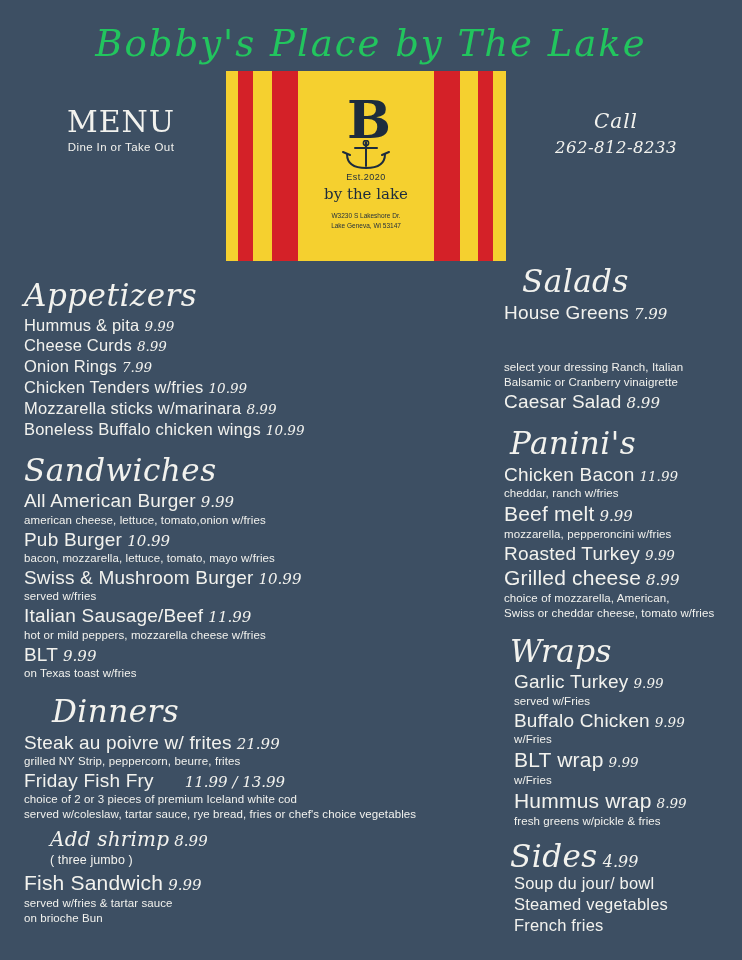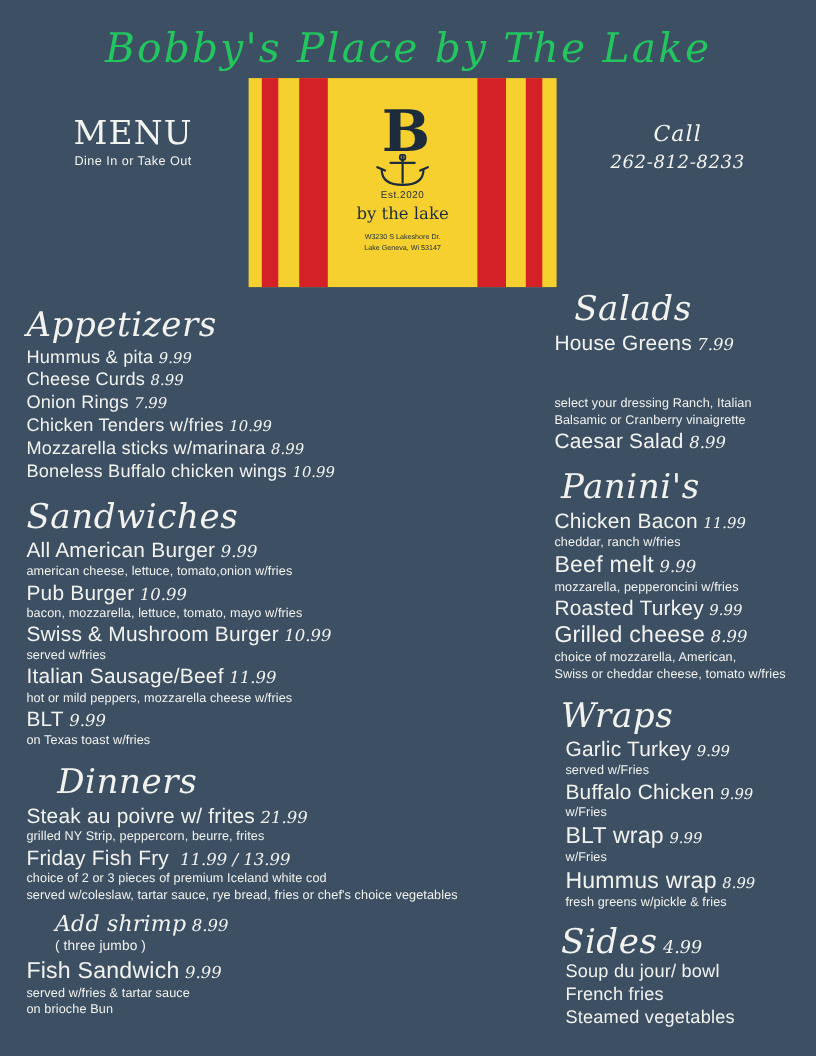--- a/index.html
+++ b/index.html
@@ -216,21 +216,21 @@
       </div>
     </div>
 
     <div class="sec-head" style="margin-left:28px;">Dinners</div>
     <div>
       <div class="item">
         <span class="iname lg">Steak au poivre w/ frites</span><span class="iprice lg">21.99</span>
         <div class="idesc">grilled NY Strip, peppercorn, beurre, frites</div>
       </div>
       <div class="item">
-        <span class="iname lg">Friday Fish Fry</span><span class="iprice lg" style="margin-left:10px;">11.99 / 13.99</span>
+        <span class="iname lg">Friday Fish Fry</span><span class="iprice lg" style="margin-left:31px;">11.99 / 13.99</span>
         <div class="idesc" style="white-space:pre-line;">choice of 2 or 3 pieces of premium Iceland white cod
 served w/coleslaw, tartar sauce, rye bread, fries or chef's  choice vegetables</div>
       </div>
       <div class="item addline" style="margin-left:26px;margin-top:6px;">
         <span class="iname script" style="font-size:20px;">Add shrimp</span><span class="iprice lg">8.99</span>
         <div class="idesc" style="font-size:12.5px;">( three jumbo )</div>
       </div>
       <div class="item" style="margin-top:3px;">
         <span class="iname" style="font-size:21px;">Fish Sandwich</span><span class="iprice lg">9.99</span>
         <div class="idesc" style="white-space:pre-line;">served w/fries &amp; tartar sauce
@@ -292,18 +292,18 @@
         <div class="idesc">fresh greens w/pickle &amp; fries</div>
       </div>
     </div>
 
     <div class="sec-head-inline" style="margin-left:6px;">
       <span class="sec-head" style="margin:10px 0 2px 0;">Sides</span>
       <span class="iprice" style="font-size:16px;">4.99</span>
     </div>
     <div style="padding-left:10px;">
       <div class="item"><span class="iname">Soup du jour/ bowl</span></div>
+      <div class="item"><span class="iname">Steamed vegetables</span></div>
       <div class="item"><span class="iname">French fries</span></div>
-      <div class="item"><span class="iname">Steamed vegetables</span></div>
     </div>
 
   </div>
 </div>
 
 </body></html>

